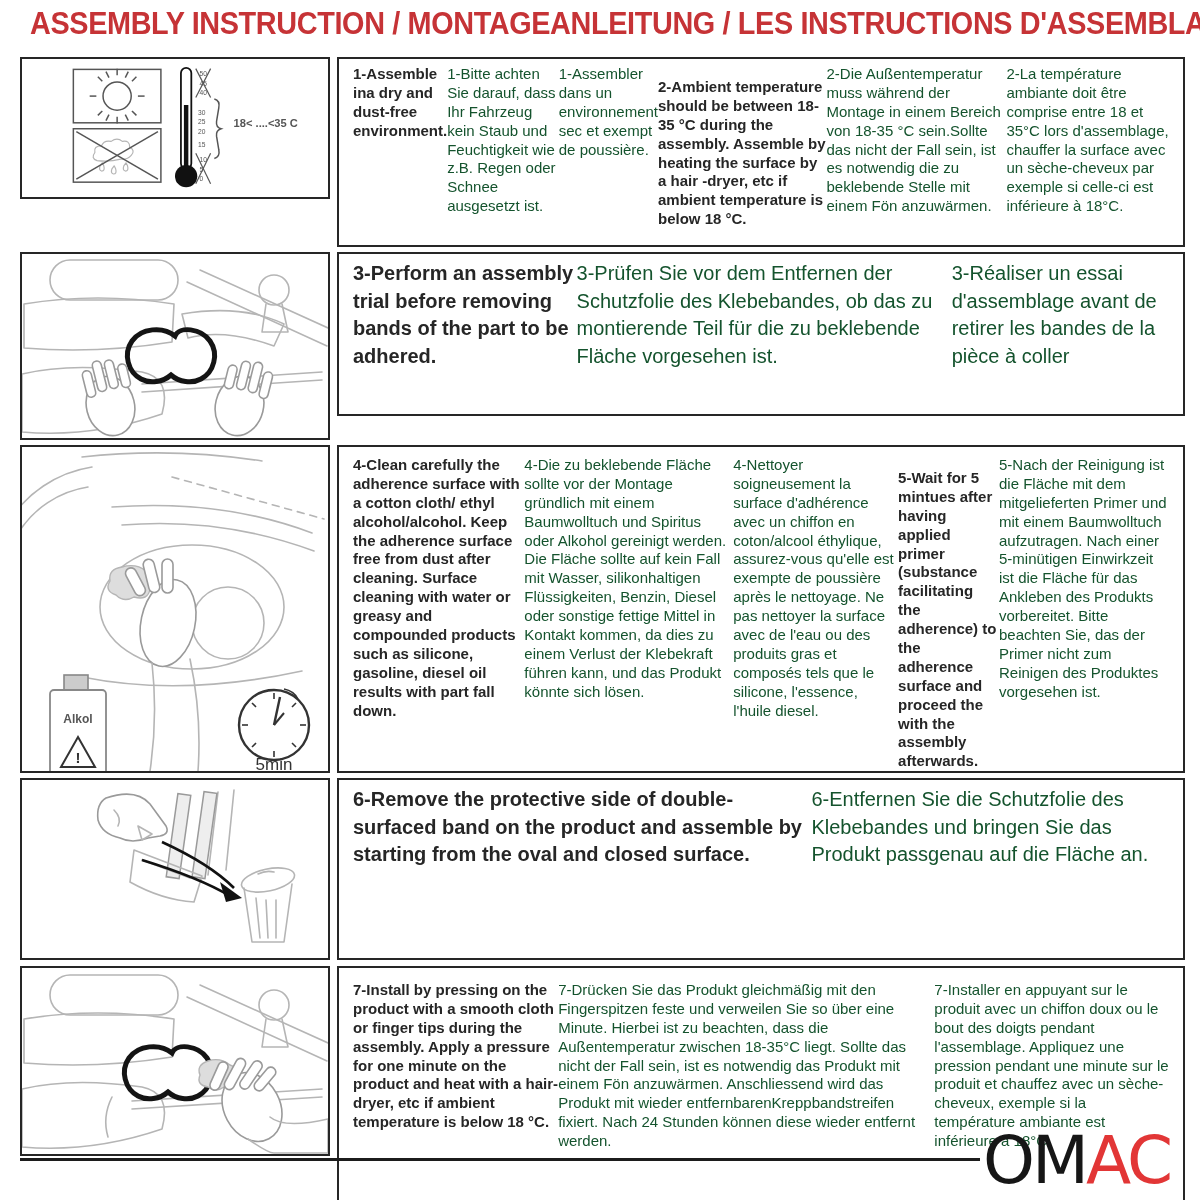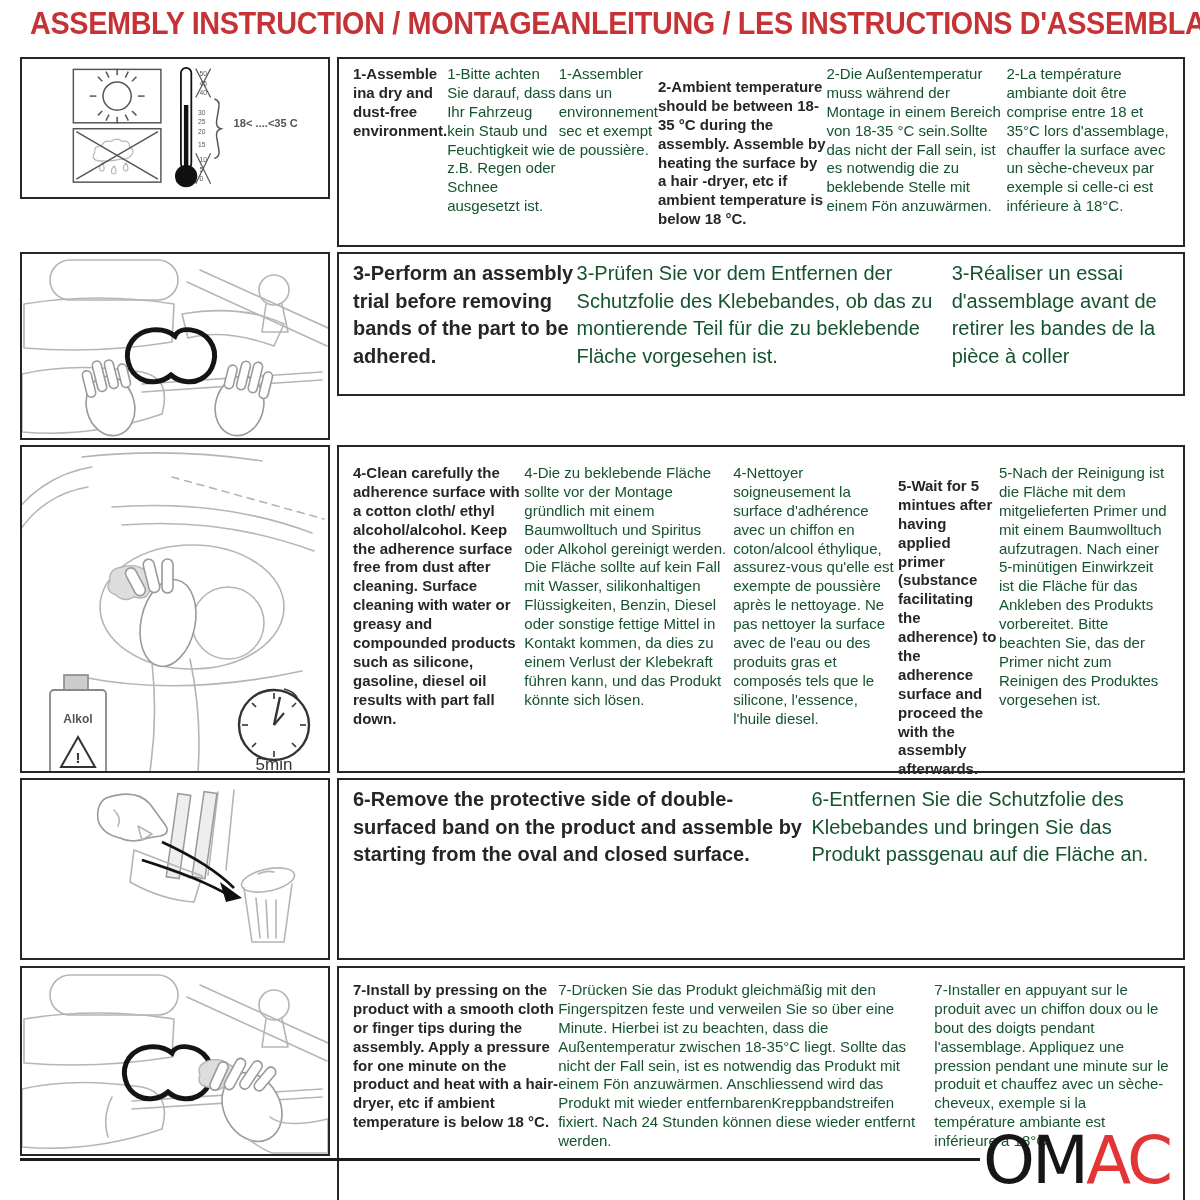--- a/index.html
+++ b/index.html
@@ -16,22 +16,22 @@
   .il-1{left:20px;top:57px;width:310px;height:142px;}
   .il-2{left:20px;top:252px;width:310px;height:188px;}
   .il-3{left:20px;top:445px;width:310px;height:328px;}
   .il-4{left:20px;top:778px;width:310px;height:182px;}
   .il-5{left:20px;top:966px;width:310px;height:190px;}
   .box svg{display:block;width:100%;height:100%;}
 
   
   .tb{left:337px;width:848px;padding:6px 14px;display:flex;flex-direction:row;}
   .tb-1{top:57px;height:190px;}
-  .tb-2{top:252px;height:144px;justify-content:center;}
-  .tb-3{top:445px;height:328px;padding-top:17px;}
+  .tb-2{top:252px;height:164px;justify-content:center;}
+  .tb-3{top:445px;height:328px;padding-top:9px;}
   .tb-4{top:778px;height:182px;justify-content:center;}
   .tb-5{top:966px;height:238px;padding-top:13px;}
 
   .para{margin:0;color:#14532d;}
   .para.bold{font-weight:700;color:#262626;}
   .size-s .para{font-size:15px;line-height:1.26;}
   .size-l .para{font-size:20px;line-height:1.38;}
   .para.gap{margin-top:13px;}
 
   

